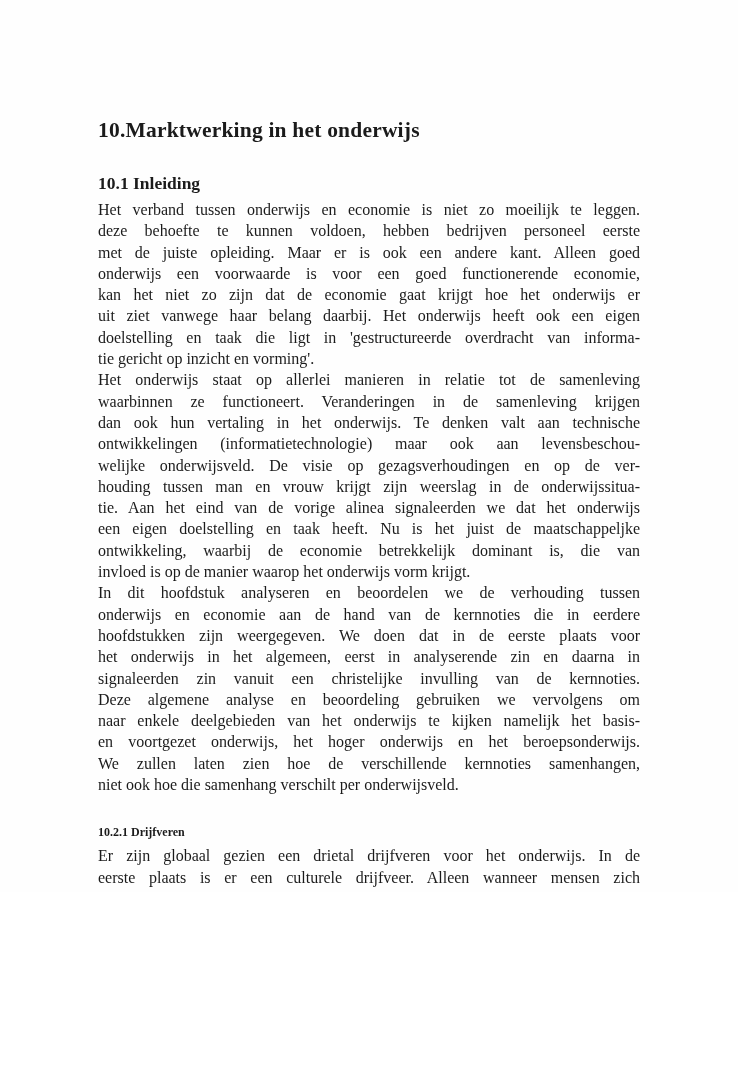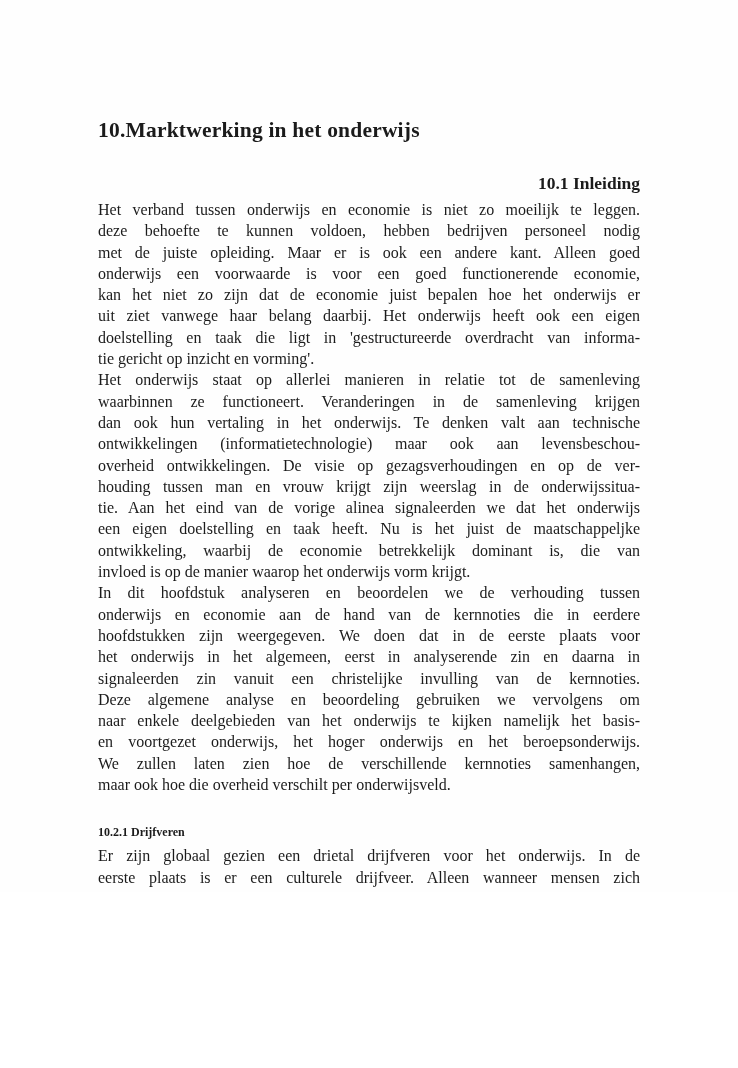--- a/index.html
+++ b/index.html
@@ -23,21 +23,20 @@
     font-weight: bold;
     line-height: 26px;
     margin: 0 0 29px 0;
     letter-spacing: 0.2px;
   }
   .section-heading {
     font-size: 17.5px;
     font-weight: bold;
     line-height: 23px;
     margin: 0 0 4px 0;
-    text-align: right;
   }
   .section-heading.second {
     margin-top: 29px;
     margin-bottom: 0;
   }
   .subsection-heading {
     font-size: 12px;
     font-weight: bold;
     line-height: 20px;
     margin: 27px 0 3px 0;
@@ -65,47 +64,47 @@
 </head>
 <body>
 
 <div class="page">
   <h1 class="chapter-title">10.Marktwerking in het onderwijs</h1>
 
   <h2 class="section-heading">10.1 Inleiding</h2>
 
   <div class="body-block">
       <div class="line">Het verband tussen onderwijs en economie is niet zo moeilijk te leggen.</div>
-      <div class="line">deze behoefte te kunnen voldoen, hebben bedrijven personeel nodig</div>
+      <div class="line">deze behoefte te kunnen voldoen, hebben bedrijven personeel eerste</div>
       <div class="line">met de juiste opleiding. Maar er is ook een andere kant. Alleen goed</div>
       <div class="line">onderwijs een voorwaarde is voor een goed functionerende economie,</div>
-      <div class="line">kan het niet zo zijn dat de economie juist bepalen hoe het onderwijs er</div>
+      <div class="line">kan het niet zo zijn dat de economie gaat krijgt hoe het onderwijs er</div>
       <div class="line">uit ziet vanwege haar belang daarbij. Het onderwijs heeft ook een eigen</div>
       <div class="line">doelstelling en taak die ligt in 'gestructureerde overdracht van informa-</div>
       <div class="line end">tie gericht op inzicht en vorming'.</div>
       <div class="line">Het onderwijs staat op allerlei manieren in relatie tot de samenleving</div>
       <div class="line">waarbinnen ze functioneert. Veranderingen in de samenleving krijgen</div>
       <div class="line">dan ook hun vertaling in het onderwijs. Te denken valt aan technische</div>
       <div class="line">ontwikkelingen (informatietechnologie) maar ook aan levensbeschou-</div>
-      <div class="line">overheid ontwikkelingen. De visie op gezagsverhoudingen en op de ver-</div>
+      <div class="line">welijke onderwijsveld. De visie op gezagsverhoudingen en op de ver-</div>
       <div class="line">houding tussen man en vrouw krijgt zijn weerslag in de onderwijssitua-</div>
       <div class="line">tie. Aan het eind van de vorige alinea signaleerden we dat het onderwijs</div>
       <div class="line">een eigen doelstelling en taak heeft. Nu is het juist de maatschappeljke</div>
       <div class="line">ontwikkeling, waarbij de economie betrekkelijk dominant is, die van</div>
       <div class="line end">invloed is op de manier waarop het onderwijs vorm krijgt.</div>
       <div class="line">In dit hoofdstuk analyseren en beoordelen we de verhouding tussen</div>
       <div class="line">onderwijs en economie aan de hand van de kernnoties die in eerdere</div>
       <div class="line">hoofdstukken zijn weergegeven. We doen dat in de eerste plaats voor</div>
       <div class="line">het onderwijs in het algemeen, eerst in analyserende zin en daarna in</div>
       <div class="line">signaleerden zin vanuit een christelijke invulling van de kernnoties.</div>
       <div class="line">Deze algemene analyse en beoordeling gebruiken we vervolgens om</div>
       <div class="line">naar enkele deelgebieden van het onderwijs te kijken namelijk het basis-</div>
       <div class="line">en voortgezet onderwijs, het hoger onderwijs en het beroepsonderwijs.</div>
       <div class="line">We zullen laten zien hoe de verschillende kernnoties samenhangen,</div>
-      <div class="line end">maar ook hoe die overheid verschilt per onderwijsveld.</div>
+      <div class="line end">niet ook hoe die samenhang verschilt per onderwijsveld.</div>
     </div>
 
 
   <h3 class="subsection-heading">10.2.1 Drijfveren</h3>
 
   <div class="body-block">
       <div class="line">Er zijn globaal gezien een drietal drijfveren voor het onderwijs. In de</div>
       <div class="line">eerste plaats is er een culturele drijfveer. Alleen wanneer mensen zich</div>
     </div>
 

